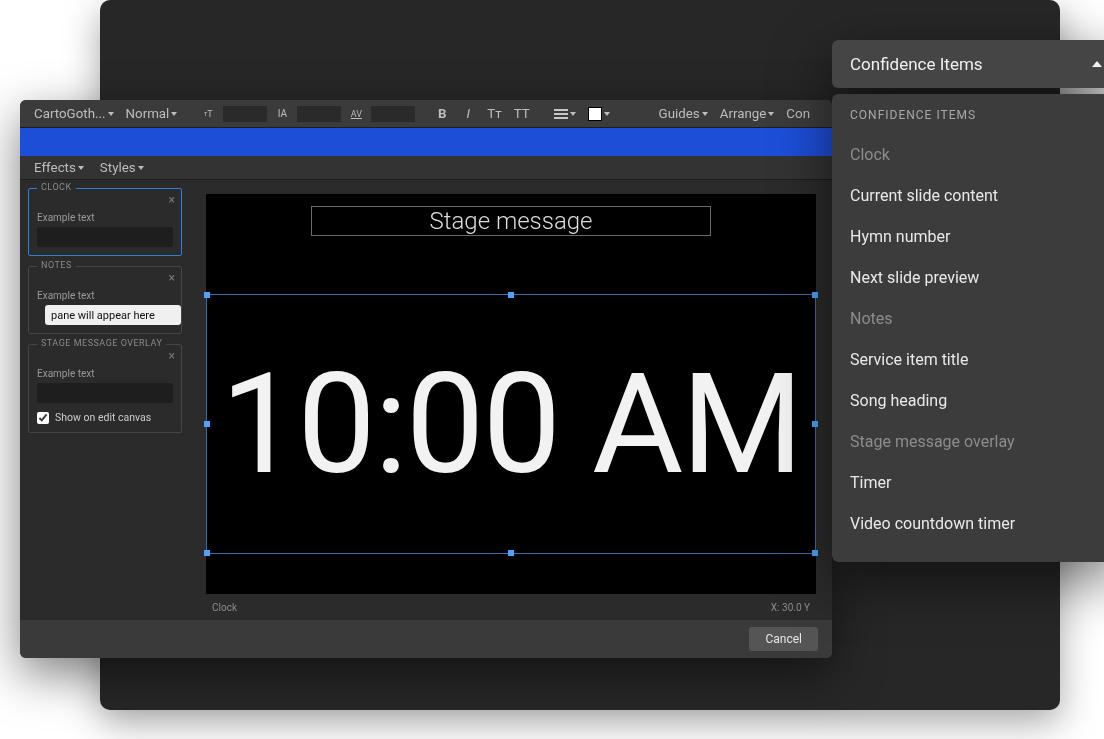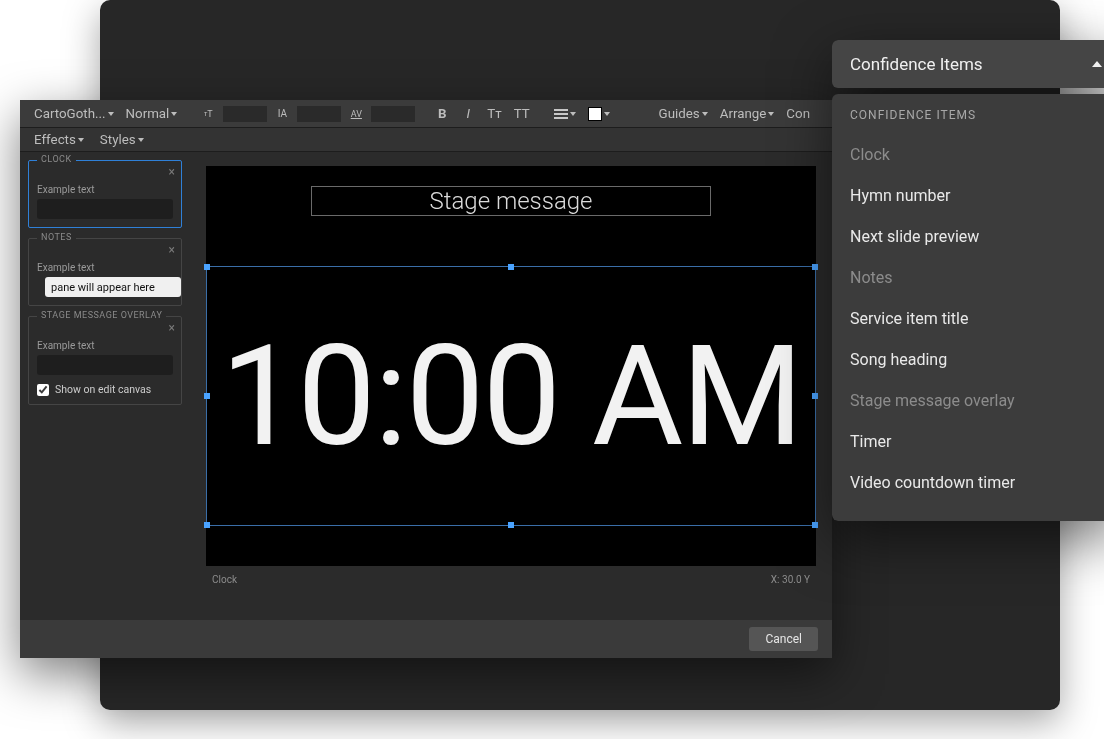--- a/index.html
+++ b/index.html
@@ -12,41 +12,41 @@
     background: #272727;
     border-radius: 10px;
     filter: drop-shadow(0 12px 18px rgba(0,0,0,0.35));
   }
 
   .window {
     position: absolute;
     left: 20px; top: 100px;
     width: 812px; height: 558px;
     background: #1d4ed8;
-    border-radius: 0;
+    border-radius: 6px;
     filter: drop-shadow(0 16px 24px rgba(0,0,0,0.5));
     color: #c9c9c9;
     overflow: hidden;
     display: flex;
     flex-direction: column;
   }
 
   
   .toolbar {
     display: flex;
     align-items: center;
     gap: 8px;
     padding: 4px 10px;
     background: #3b3b3b;
     border-bottom: 1px solid #1d1d1d;
     font-size: 11px;
     color: #bdbdbd;
     height: 28px;
   }
-  .toolbar.second { background: #333; height: 24px; }
+  .toolbar.second { background: #333; height: 24px; margin-top: 28px; }
   .tool-seg {
     display: flex; align-items: center; gap: 4px;
     padding-right: 8px;
     height: 100%;
   }
   .tool-btn {
     display: inline-flex; align-items: center; justify-content: center;
     height: 20px; min-width: 22px; padding: 0 4px;
     background: transparent; border: none; color: #bdbdbd;
     cursor: pointer;
@@ -114,21 +114,21 @@
   
   .canvas-wrap { flex:1; display:flex; flex-direction:column; padding: 14px 0 0 0; overflow:hidden; }
   .canvas {
     margin: 0 auto;
     width: 610px; height: 400px;
     background: #000;
     position: relative;
     color: #f2f2f2;
   }
   .stage-msg {
-    position:absolute; top:20px; left:50%; transform:translateX(-50%);
+    position:absolute; top:12px; left:50%; transform:translateX(-50%);
     width:400px;
     border:1px solid #6a6a6a;
     text-align:center;
     font-size:24px; font-weight:300;
     padding:0 4px;
     color:#dcdcdc;
   }
   .clock-box {
     position:absolute; left:0; top:100px;
     width:100%; height:260px;
@@ -349,20 +349,21 @@
 
 <div class="conf-wrap">
   <div class="conf-btn">
     <span>Confidence Items</span>
     <span class="caret-up"></span>
   </div>
   <div class="conf-menu">
     <div class="header">Confidence Items</div>
     <div id="conf-items">
         <div class="conf-item disabled">Clock</div>
+        <div class="conf-item">Current slide content</div>
         <div class="conf-item">Hymn number</div>
         <div class="conf-item">Next slide preview</div>
         <div class="conf-item disabled">Notes</div>
         <div class="conf-item">Service item title</div>
         <div class="conf-item">Song heading</div>
         <div class="conf-item disabled">Stage message overlay</div>
         <div class="conf-item">Timer</div>
         <div class="conf-item">Video countdown timer</div>
       </div>
   </div>

